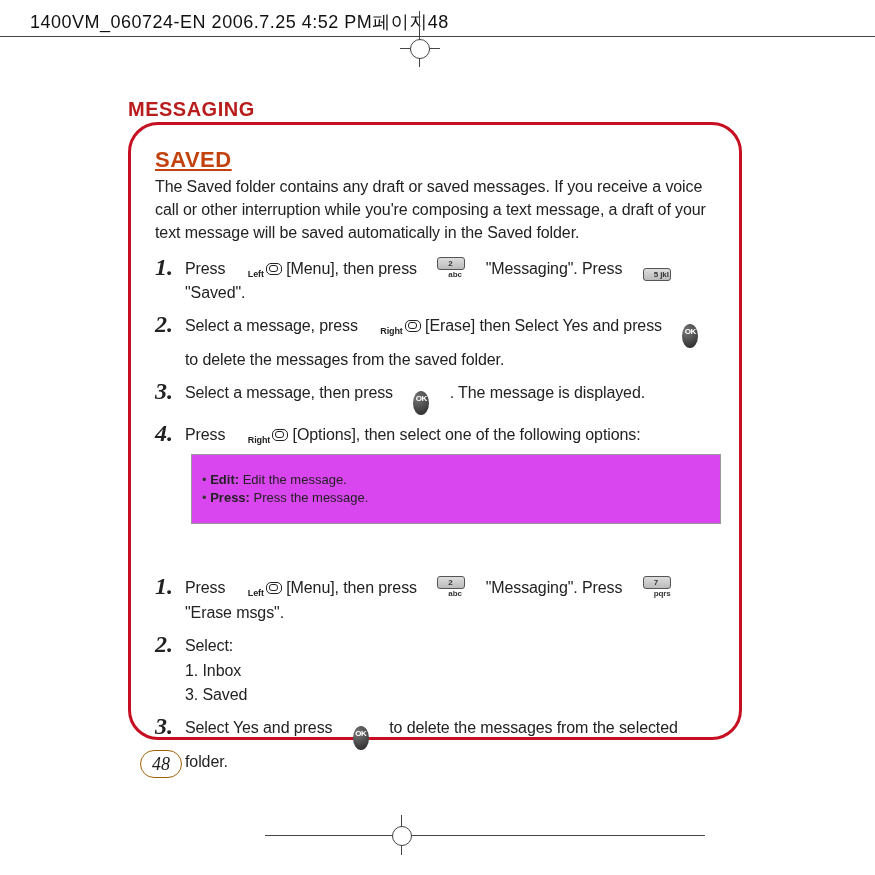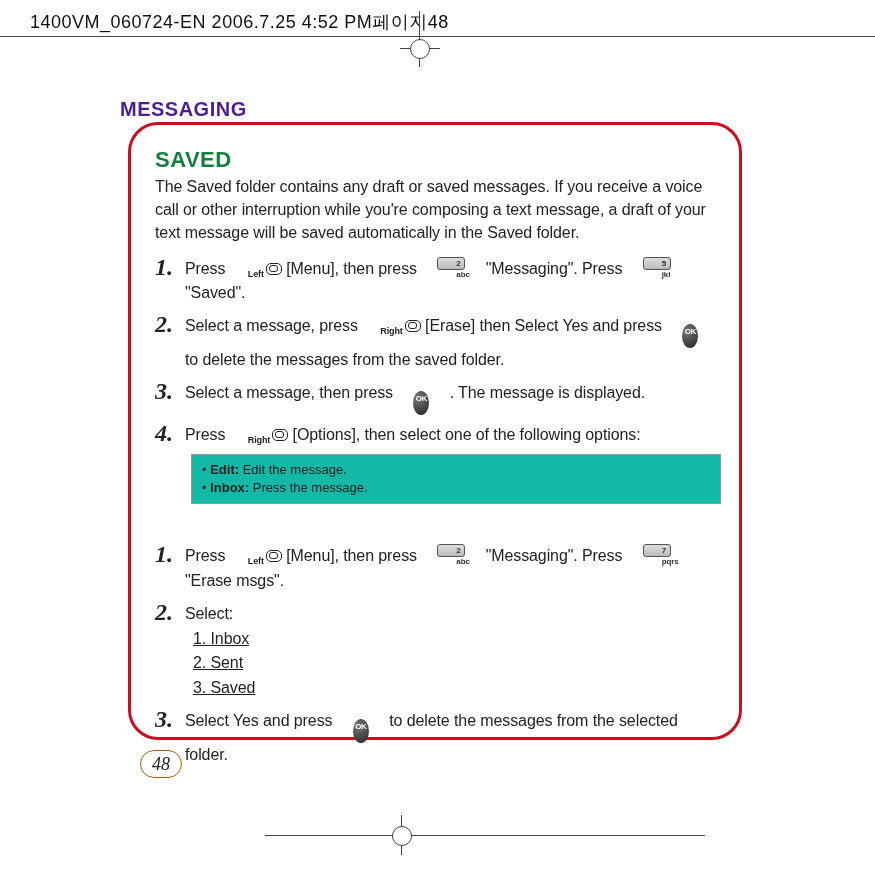--- a/index.html
+++ b/index.html
@@ -16,30 +16,30 @@
   .crop-top .vline { position: absolute; left: 17px; top: -20px; width: 1px; height: 56px; background: #444; }
   .crop-top .circ { position: absolute; left: 8px; top: 8px; width: 20px; height: 20px; border: 1px solid #444; border-radius: 50%; background: #fff; }
   .crop-top .hline { position: absolute; left: -2px; top: 17px; width: 40px; height: 1px; background: #444; }
 
   .crop-bottom { position: absolute; top: 817px; left: 265px; width: 440px;}
   .crop-bottom .rule { position:absolute; top: 18px; left: 0; width: 440px; height:1px; background:#444;}
   .crop-bottom .vline { position:absolute; left: 136px; top: -2px; height: 40px; width:1px; background:#444;}
   .crop-bottom .circ { position:absolute; left: 127px; top: 9px; width:20px; height:20px; border:1px solid #444; border-radius:50%; background:#fff;}
 
   .section-title {
-    position: absolute; top: 98px; left: 120px;
-    color: #4c1d95; font-weight: 700; font-size: 20px;
+    position: absolute; top: 98px; left: 128px;
+    color: #b91c1c; font-weight: 700; font-size: 20px;
     font-family: 'Trebuchet MS', Arial, sans-serif; letter-spacing: 0.5px;
   }
   .panel {
     position: absolute; top: 122px; left: 128px; width: 614px; height: 618px;
     border: 3px solid #c61022; border-radius: 30px;
     padding: 18px 24px 18px 24px;
   }
-  .heading { color: #15803d; font-family: 'Trebuchet MS', Arial, sans-serif; font-weight:700; font-size: 22px; margin-top: 4px; margin-bottom: 2px; letter-spacing: 0.5px;}
+  .heading { color: #c2410c; font-family: 'Trebuchet MS', Arial, sans-serif; font-weight:700; font-size: 22px; margin-top: 4px; margin-bottom: 2px; letter-spacing: 0.5px; text-decoration: underline;}
   .body-text { font-size: 16px; line-height: 1.45; color: #222; font-family: 'Helvetica Neue', Arial, sans-serif; font-stretch: condensed; letter-spacing: -0.1px;}
   .intro { margin-bottom: 10px; }
 
   .step { display: flex; align-items: flex-start; margin: 4px 0 6px 0; }
   .step-num { font-family: 'Georgia', serif; font-style: italic; font-weight: 700; font-size: 24px; width: 30px; flex: 0 0 30px; line-height: 1; padding-top:0px;}
   .step-body { font-size: 16px; line-height: 1.55; flex: 1 1 auto; padding-top:2px;}
   .step-body .inline-icon, .body-text .inline-icon { display: inline-block; vertical-align: -3px; margin: 0 16px; }
 
   .soft-left, .soft-right {
     display:inline-flex; align-items:center; height:16px;
@@ -48,33 +48,33 @@
   .soft-left .dash, .soft-right .dash { width:14px; height:10px; position:relative;}
   .soft-left .dash::before, .soft-right .dash::before {
     content:""; position:absolute; left:0; top:0; width:14px; height:10px; border:1px solid #222; border-radius:5px;
   }
   .soft-left .dash::after, .soft-right .dash::after {
     content:""; position:absolute; left:3px; top:2px; width:7px; height:5px; border:1px solid #222; border-radius:3px;
   }
 
   .key-rect {
     display:inline-block; width:28px; height:13px; border:1px solid #555; border-radius:3px;
-    background: linear-gradient(#ddd,#bbb); font-size:8px; font-weight:700; color:#333; line-height:11px; padding-left:18px;
+    background: linear-gradient(#ddd,#bbb); font-size:8px; font-weight:700; color:#333; line-height:11px; padding-left:10px;
     font-family: Arial, sans-serif;
   }
   .ok-circ {
     display:inline-block; width:16px; height:24px; border-radius:50%;
     background: radial-gradient(circle at 30% 30%, #777, #222);
     color:#fff; font-size:8px; font-weight:700; line-height:16px; text-align:center;
     font-family: Arial, sans-serif; letter-spacing:-0.5px;
   }
 
   .options-box {
-    margin: 6px 0 4px 36px; border:1px solid #999; background: #14b8a6;
-    padding: 6px 10px; width: 530px;
+    margin: 6px 0 16px 36px; border:1px solid #999; background: #d946ef;
+    padding: 16px 10px; width: 530px;
   }
   .options-box .opt { font-size: 13px; line-height:1.4; }
   .options-box .opt::before { content:"• "; color:#333; }
   .options-box .opt b { font-weight:700; }
 
   .gap { height: 30px; }
 
   .sub-list { margin-left: 30px; }
   .sub-list div { font-size:16px; line-height:1.55; }
 
@@ -142,21 +142,21 @@
       <div class="step-num">4.</div>
       <div class="step-body body-text">
         <span>Press </span>
         <span class="inline-icon soft-right"><span class="lbl">Right</span><span class="dash"></span></span>
         <span> [Options], then select one of the following options:</span>
       </div>
     </div>
 
     <div class="options-box">
       <div class="opt"><b>Edit:</b><span> Edit the message.</span></div>
-      <div class="opt"><b>Inbox:</b><span> Press the message.</span></div>
+      <div class="opt"><b>Press:</b><span> Press the message.</span></div>
     </div>
 
     <div class="gap"></div>
 
 
     <div class="step">
       <div class="step-num">1.</div>
       <div class="step-body body-text">
         <span>Press </span>
         <span class="inline-icon soft-left"><span class="lbl">Left</span><span class="dash"></span></span>
@@ -165,23 +165,22 @@
         <span> "Messaging".  Press </span>
         <span class="inline-icon key-rect">7 pqrs</span>
         <span> "Erase msgs".</span>
       </div>
     </div>
 
     <div class="step">
       <div class="step-num">2.</div>
       <div class="step-body body-text">
         <span>Select:</span>
-        <div class="sub-list" style="margin-left:8px;text-decoration:underline;">
+        <div class="sub-list" style="margin-left:0;">
           <div>1. Inbox</div>
-          <div>2. Sent</div>
           <div>3. Saved</div>
         </div>
       </div>
     </div>
 
     <div class="step">
       <div class="step-num">3.</div>
       <div class="step-body body-text">
         <span>Select Yes and press </span>
         <span class="inline-icon ok-circ">OK</span>

